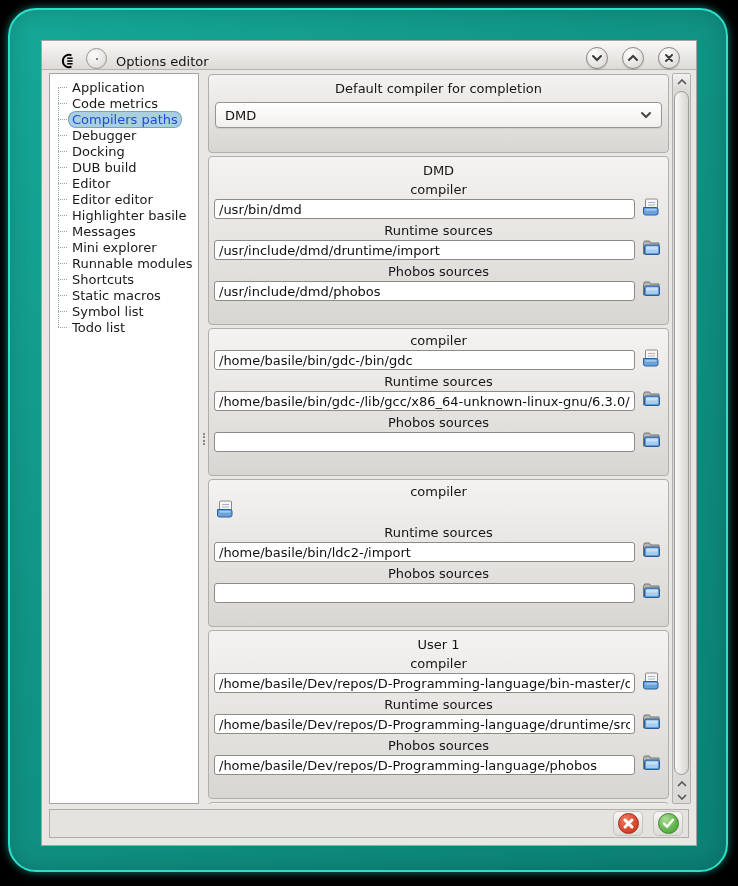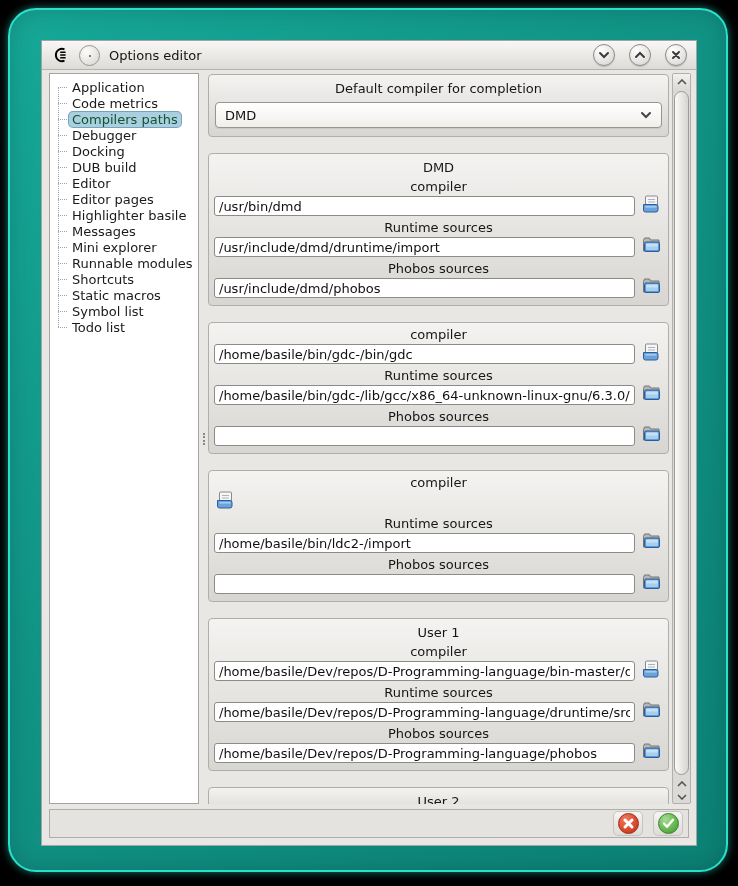--- a/index.html
+++ b/index.html
@@ -8,22 +8,22 @@
 
   .frame { position:absolute; left:8px; top:8px; width:720px; height:864px;
            border-radius:28px; border:2px solid #2be0cb;
            background:linear-gradient(135deg,#16a897 0%,#119586 40%,#0c8175 100%);
            box-shadow:0 0 8px rgba(43,224,203,.55), inset 0 0 24px rgba(0,0,0,.18); }
 
   .win { position:absolute; left:41px; top:40px; width:656px; height:806px;
          background:#e9e7e3; border:1px solid #a6a4a0; display:flex; flex-direction:column; }
 
   
-  .titlebar { height:29px; flex:0 0 29px; display:flex; align-items:center; gap:9px;
-              padding:0 9px; background:linear-gradient(#f9f8f6,#dddbd7);
+  .titlebar { height:29px; flex:0 0 29px; display:flex; align-items:flex-end; gap:9px;
+              padding:0 16px; background:linear-gradient(#f9f8f6,#dddbd7);
               border-bottom:1px solid #b6b4b0; }
   .logo { display:flex; align-items:center; }
   .menu-btn { width:21px; height:21px; border-radius:50%;
               background:radial-gradient(circle at 35% 30%,#fdfdfc,#d6d4d0);
               border:1px solid #97958f; position:relative; }
   .menu-btn::after { content:""; position:absolute; left:9px; top:9px; width:2px; height:2px;
                      border-radius:50%; background:#555; }
   .title-text { font-size:13px; color:#141414; }
   .tb-spacer { flex:1; }
   .win-btn { width:22px; height:22px; border-radius:50%; margin-left:5px;
@@ -37,33 +37,33 @@
   .sidebar { width:150px; flex:0 0 150px; background:#fff; border:1px solid #a5a39f;
              padding:5px 2px; font-size:13px; overflow:hidden; }
   .tree { position:relative; margin-left:2px; }
   .tree::before { content:""; position:absolute; left:4px; top:8px; bottom:8px;
                   border-left:1px dotted #93a7b8; }
   .tree-item { position:relative; height:16px; display:flex; align-items:center;
                padding-left:15px; color:#1a1a1a; white-space:nowrap; }
   .tree-item::before { content:""; position:absolute; left:4px; top:8px; width:9px;
                        border-top:1px dotted #93a7b8; }
   .tree-item .lbl { padding:0 3px; border-radius:4px; line-height:15px; }
-  .tree-item.selected .lbl { background:#a9cfe0; box-shadow:0 0 0 1px #76a3bc; color:#14532d; }
+  .tree-item.selected .lbl { background:#a9cfe0; box-shadow:0 0 0 1px #76a3bc; color:#1d4ed8;border-radius:7px; }
 
   .splitter { width:9px; flex:0 0 9px; position:relative; }
   .splitter::after { content:""; position:absolute; left:4px; top:calc(50% - 6px);
                      height:12px; border-left:2px dotted #8a8884; }
 
   .mainwrap { flex:1; min-width:0; display:flex; }
   .mainpanel { flex:1; min-width:0; display:flex; flex-direction:column; overflow:hidden;
                padding-top:1px; }
 
   .group { flex:0 0 auto; background:linear-gradient(#f4f3f1,#d8d6d2);
-           border:1px solid #b0aeaa; border-radius:4px; padding:3px 5px 4px;
-           margin-bottom:16px; }
+           border:1px solid #b0aeaa; border-radius:4px; padding:3px 5px 20px;
+           margin-bottom:3px; }
   .group-title { text-align:center; font-size:13px; color:#161616; height:21px; line-height:21px; }
   .field-label { text-align:center; font-size:13px; color:#161616; height:18px; line-height:18px; }
   .field-row { display:flex; align-items:flex-start; gap:5px; height:21px; margin-bottom:2px; }
   .field-input { flex:1; min-width:0; height:20px; border:1px solid #8d8b86; border-radius:3px;
                  background:#fff; font:13px "DejaVu Sans","Liberation Sans",sans-serif;
                  padding:0 4px; color:#101010; outline:none; }
   .field-btn { width:23px; height:20px; border:none; background:transparent; display:flex;
                align-items:center; justify-content:center; padding:0; }
 
   .combo { height:26px; margin:3px 1px 4px; border:1px solid #98958f; border-radius:4px;
@@ -149,21 +149,21 @@
           <div class="tree-item">
             <span class="lbl">Docking</span>
           </div>
           <div class="tree-item">
             <span class="lbl">DUB build</span>
           </div>
           <div class="tree-item">
             <span class="lbl">Editor</span>
           </div>
           <div class="tree-item">
-            <span class="lbl">Editor pages</span>
+            <span class="lbl">Editor editor</span>
           </div>
           <div class="tree-item">
             <span class="lbl">Highlighter basile</span>
           </div>
           <div class="tree-item">
             <span class="lbl">Messages</span>
           </div>
           <div class="tree-item">
             <span class="lbl">Mini explorer</span>
           </div>

